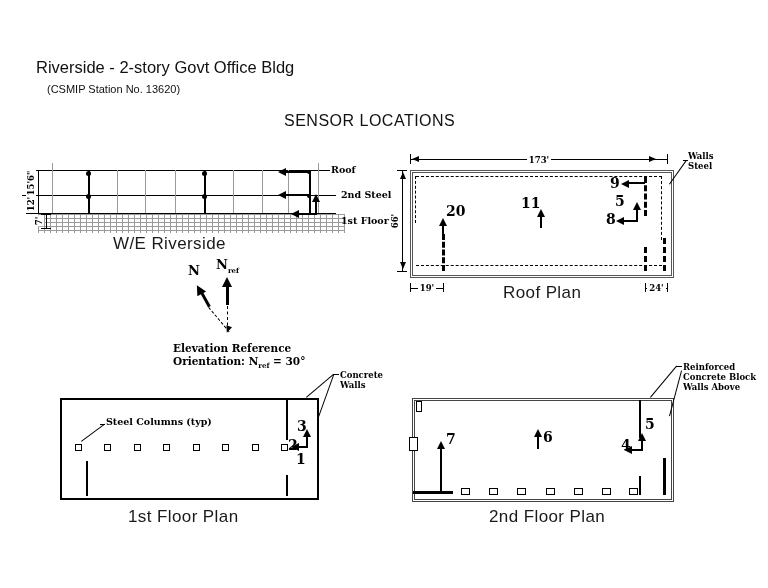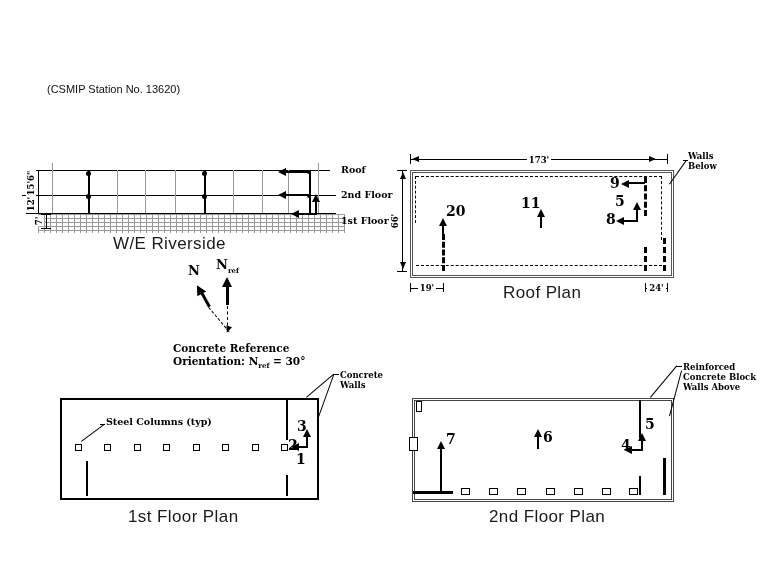--- a/index.html
+++ b/index.html
@@ -35,21 +35,23 @@
   sub{font-size:7px}
   .hatch{position:absolute;background-image:
      repeating-linear-gradient(to bottom,#9a9a9a 0 1px,transparent 1px 4px),
      repeating-linear-gradient(to right,#9a9a9a 0 1px,transparent 1px 6px)}
 </style>
 </head>
 <body>
 
 <div id="canvas">
 
+  <div class="abs" style="left:36px;top:58px;font-size:16.5px;color:#111">Riverside - 2-story Govt Office Bldg</div>
   <div class="abs" style="left:47px;top:83px;font-size:11px;color:#111">(CSMIP Station No. 13620)</div>
+  <div class="abs" style="left:284px;top:112px;font-size:16px;letter-spacing:.5px;color:#111">SENSOR LOCATIONS</div>
 
   <div>
 
     <div class="hl" style="left:38px;top:170px;width:292px"></div>
     <div class="hl" style="left:22px;top:195px;width:314px"></div>
     <div class="hl" style="left:26px;top:213px;width:310px"></div>
 
     <div class="hatch" style="left:38px;top:214px;width:307px;height:19px"></div>
 
     <div class="vl gray" style="left:52px;top:163px;height:50px"></div>
@@ -84,42 +86,42 @@
     <div class="hl" style="left:33px;top:170px;width:10px"></div>
     <div class="hl" style="left:33px;top:195px;width:10px"></div>
     <div class="hl" style="left:33px;top:213px;width:10px"></div>
     <div class="dimv" style="left:31px;top:183px">15'6"</div>
     <div class="dimv" style="left:31px;top:204px">12'</div>
     <div class="vl" style="left:46px;top:214px;height:15px"></div>
     <div class="hl" style="left:41px;top:214px;width:10px"></div>
     <div class="hl" style="left:41px;top:228px;width:10px"></div>
     <div class="dimv" style="left:39px;top:221px">7'</div>
 
-    <div class="ann ann9" style="left:341px;top:164px">Roof</div>
-    <div class="ann ann9" style="left:341px;top:189px">2nd Floor</div>
+    <div class="ann ann9" style="left:331px;top:164px">Roof</div>
+    <div class="ann ann9" style="left:341px;top:189px">2nd Steel</div>
     <div class="ann ann9" style="left:341px;top:215px">1st Floor</div>
     <div class="ptitle" style="left:113px;top:234px">W/E Riverside</div>
   </div>
 
   <div>
     <div class="num" style="left:188px;top:264px;font-size:13px">N</div>
     <div class="num" style="left:216px;top:258px;font-size:13px"><span>N</span><sub>ref</sub></div>
 
     <div class="abs" style="left:226px;top:287px;width:3px;height:18px;background:#000"></div>
     <div class="head-up" style="left:222px;top:277px;border-left-width:5px;border-right-width:5px;border-bottom-width:10px"></div>
     <div class="dash-v" style="left:227px;top:306px;height:25px"></div>
 
     <div class="abs" style="left:204px;top:282px;width:10px;height:25px;transform:rotate(-29deg);transform-origin:50% 100%">
       <div class="abs" style="left:3.5px;top:8px;width:3px;height:17px;background:#000"></div>
       <div class="head-up" style="left:0;top:0;border-left-width:5px;border-right-width:5px;border-bottom-width:10px"></div>
     </div>
     <div class="abs" style="left:209px;top:307px;width:32px;border-top:1px dashed #000;transform:rotate(50deg);transform-origin:0 0"></div>
     <div class="dhead-d" style="left:225px;top:326px;transform:rotate(20deg)"></div>
 
-    <div class="note" style="left:173px;top:342px">Concrete Reference</div>
+    <div class="note" style="left:173px;top:342px">Elevation Reference</div>
     <div class="note" style="left:173px;top:355px"><span>Orientation: N</span><sub>ref</sub><span> = 30°</span></div>
   </div>
 
   <div>
     <div class="abs" style="left:410px;top:170px;width:258px;height:102px;border:3px double #555"></div>
 
     <div class="dash-h" style="left:416px;top:176px;width:246px"></div>
     <div class="dash-v" style="left:415px;top:176px;height:47px"></div>
     <div class="dash-v" style="left:661px;top:176px;height:64px"></div>
     <div class="dash-h" style="left:416px;top:265px;width:246px"></div>
@@ -161,21 +163,21 @@
     <div class="vl" style="left:410px;top:283px;height:9px"></div>
     <div class="vl" style="left:443px;top:283px;height:9px"></div>
     <div class="dimh" style="left:410px;top:283px;width:34px"><span>19'</span></div>
     <div class="hl" style="left:645px;top:288px;width:23px"></div>
     <div class="vl" style="left:645px;top:283px;height:9px"></div>
     <div class="vl" style="left:667px;top:283px;height:9px"></div>
     <div class="dimh" style="left:645px;top:283px;width:23px"><span>24'</span></div>
 
     <div class="ann" style="left:688px;top:151px">
       <div>Walls</div>
-        <div>Below</div>
+        <div>Steel</div>
     </div>
     <div class="hl" style="left:683px;top:160px;width:5px"></div>
     <div class="leader" style="left:669px;top:184px;width:29px;transform:rotate(-54.7deg)"></div>
     <div class="ptitle" style="left:503px;top:283px">Roof Plan</div>
   </div>
 
   <div>
     <div class="abs" style="left:60px;top:398px;width:255px;height:98px;border:2.5px solid #000"></div>
     <div class="vl" style="left:286px;top:400px;height:40px;width:2px"></div>
     <div class="vl" style="left:286px;top:475px;height:21px;width:2px"></div>

